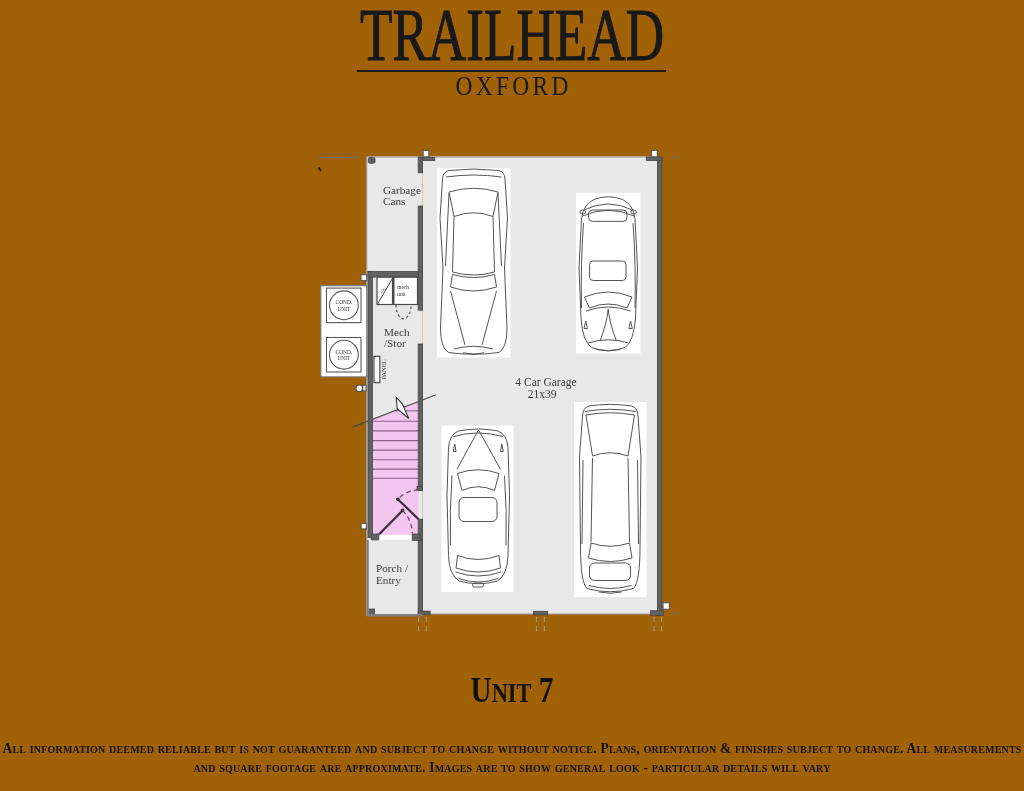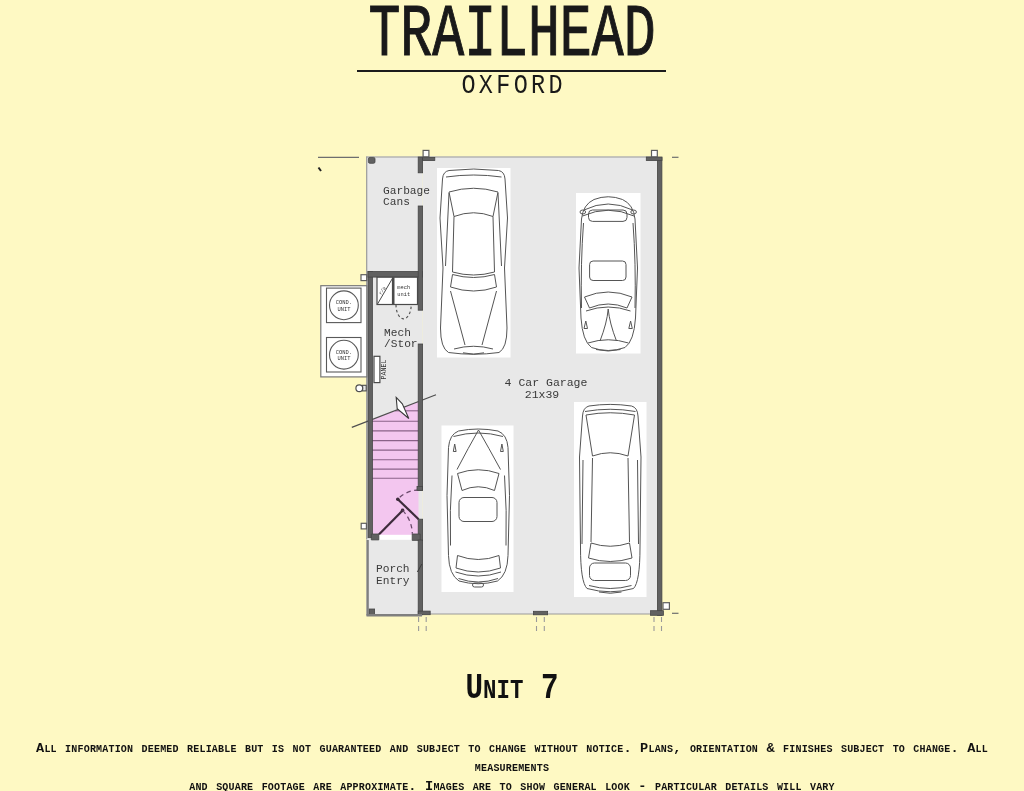--- a/index.html
+++ b/index.html
@@ -1,17 +1,17 @@
 <!DOCTYPE html>
 <html><head>
 <meta charset="utf-8">
 <style>
   html,body{margin:0;padding:0;background:#fff;}
-  #page{position:relative;width:1024px;height:791px;overflow:hidden;background:#fef9c3;
-        font-family:Liberation Mono, monospace;}
+  #page{position:relative;width:1024px;height:791px;overflow:hidden;background:#a16207;
+        font-family:Liberation Serif, serif;}
   .abs{position:absolute;}
 </style>
 </head>
 <body>
 <div id="page">
 
   <div class="abs" id="trailhead" style="left:0;top:-7px;width:1024px;text-align:center;font-size:74px;font-weight:400;color:#191919;-webkit-text-stroke:1.1px #191919;transform:scaleX(0.7185);transform-origin:512px 0;">TRAILHEAD</div>
 
   <div class="abs" style="left:357px;top:70.2px;width:309px;height:2px;background:#1c1c1c;"></div>
 

